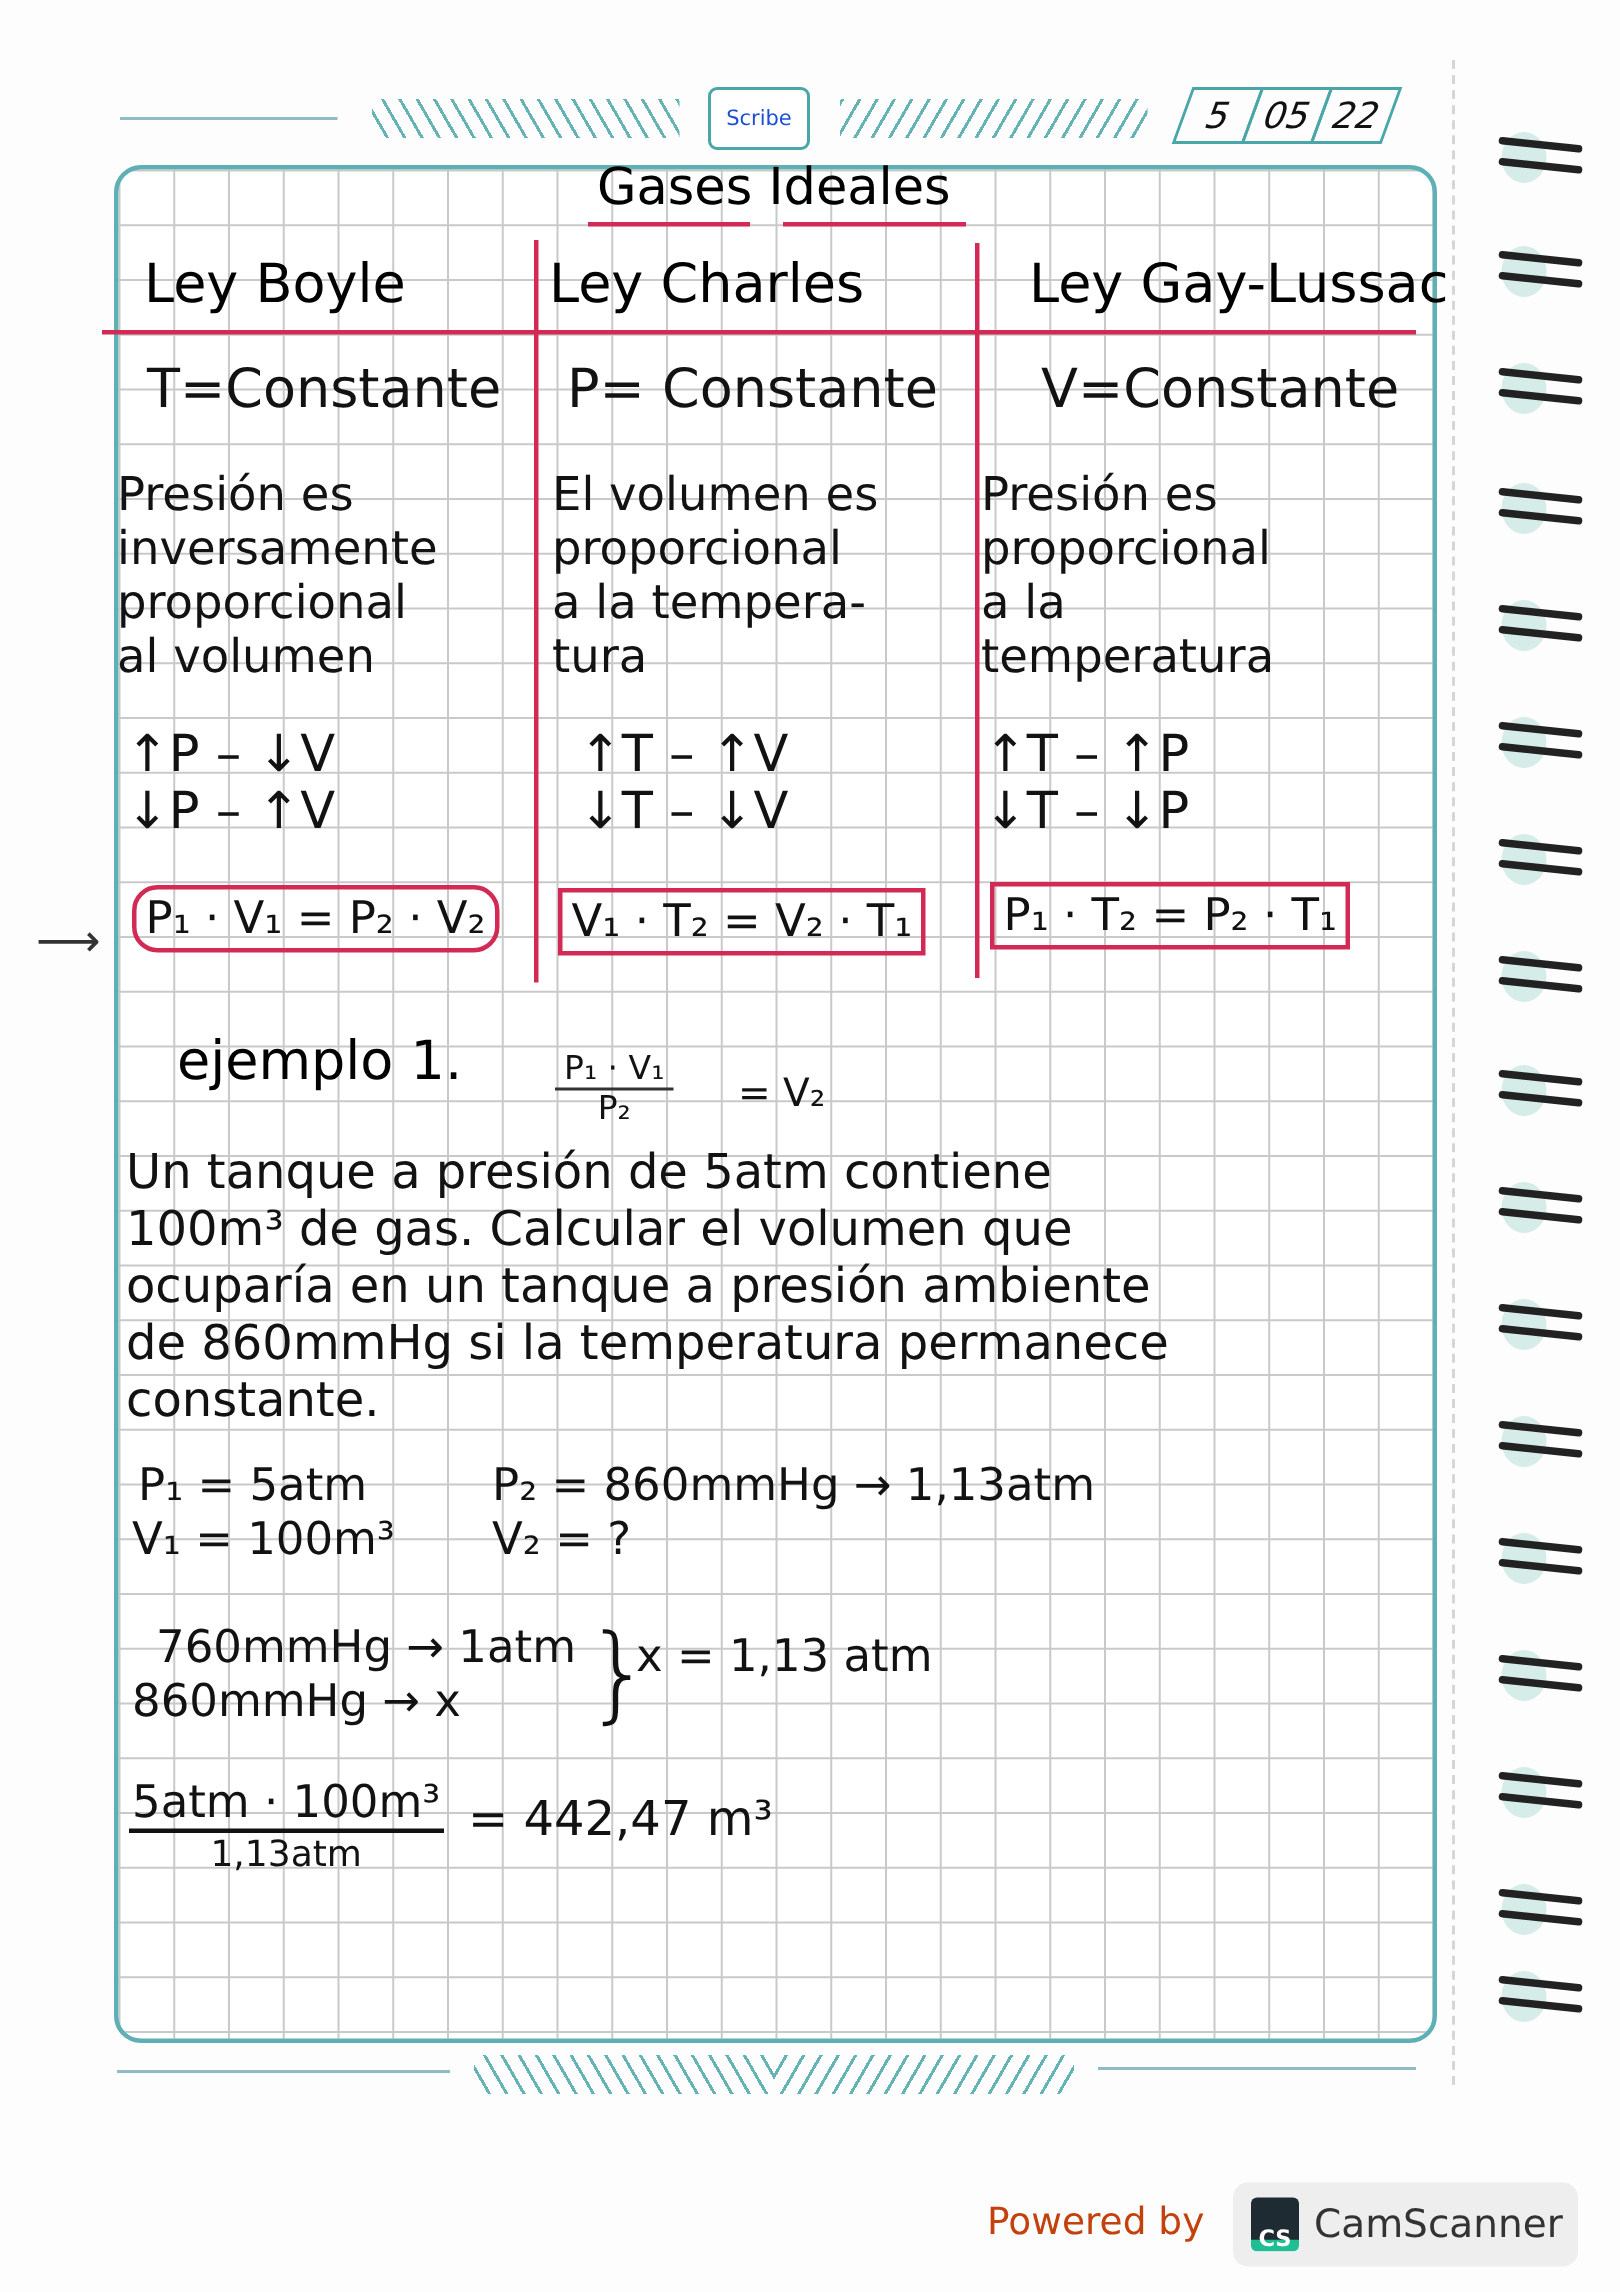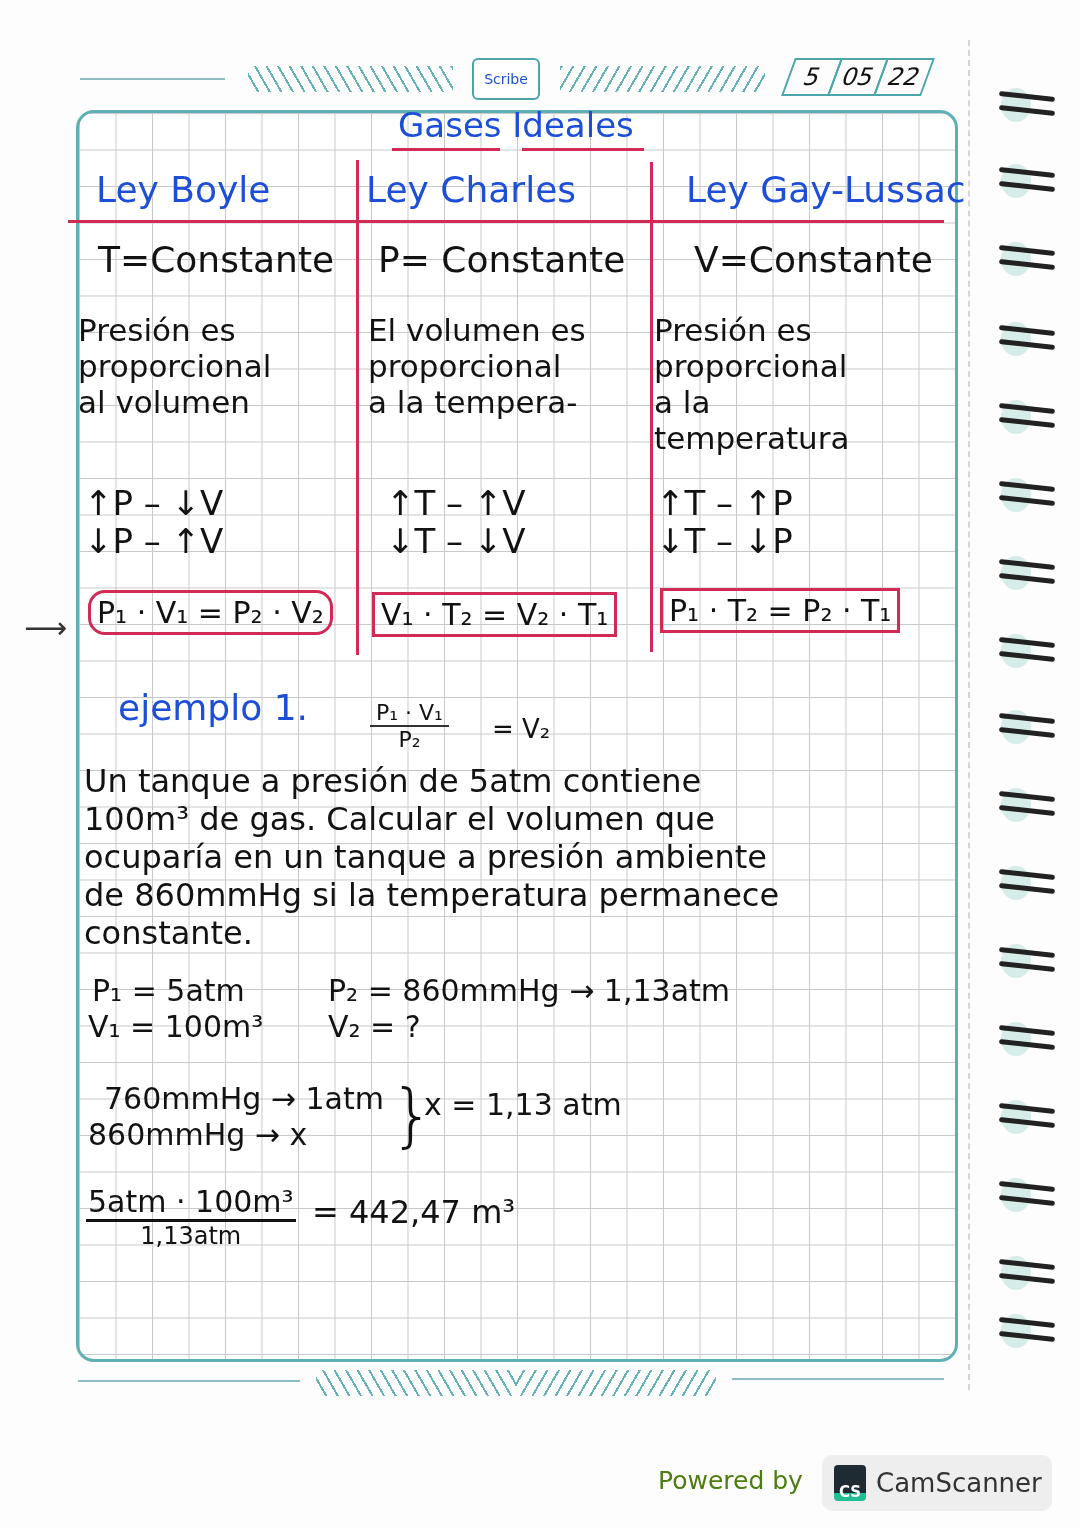--- a/index.html
+++ b/index.html
@@ -22,21 +22,21 @@
   
   .gridbox { position:absolute; left:76px; top:110px; width:876px; height:1246px;
              border:3px solid #5fb0b4; border-radius:18px;
              background-color:#fff;
              background-image:
                linear-gradient(to right, #c9c9c9 1px, transparent 1px),
                linear-gradient(to bottom, #c9c9c9 1px, transparent 1px);
              background-size:36.5px 36.5px; }
 
   .hw { position:absolute; font-family:"DejaVu Sans", sans-serif; white-space:nowrap; line-height:1; }
-  .red { color:#1d4ed8; }
+  .red { color:#000000; }
   .blk { color:#121212; }
   .rline { position:absolute; background:#d22a55; }
 
   .title { left:398px; top:108px; font-size:34px; }
   .law { top:172px; font-size:36px; }
   .cond { top:242px; font-size:36px; }
   .desc { font-size:31px; line-height:36px; }
   .trend { font-size:34px; line-height:38px; }
   .formula { position:absolute; border:3px solid #d22a55; padding:2px 6px; font-size:30px; color:#111; white-space:nowrap; }
   .arrow-mark { position:absolute; left:24px; top:610px; font-size:30px; color:#333; }
@@ -54,21 +54,21 @@
   .res-frac .den { font-size:24px; }
   .res-val { position:absolute; left:312px; top:1196px; font-size:32px; }
 
   
   .ring { position:absolute; left:995px; width:60px; height:44px; }
   .ring .hole { position:absolute; left:6px; top:4px; width:30px; height:34px; border-radius:50%; background:#d6ece8; }
   .ring .w1, .ring .w2 { position:absolute; left:4px; height:5px; width:56px; background:#222; border-radius:4px; }
   .ring .w1 { top:10px; transform:rotate(6deg); }
   .ring .w2 { top:24px; transform:rotate(6deg); }
 
-  .footer { position:absolute; left:658px; top:1466px; font-size:25px; color:#4d7c0f; }
+  .footer { position:absolute; left:658px; top:1466px; font-size:25px; color:#c2410c; }
   .cs-badge { position:absolute; left:822px; top:1455px; width:230px; height:56px; background:#eeeeee; border-radius:10px;
               display:flex; align-items:center; }
   .cs-logo { width:32px; height:36px; background:#1e2b33; border-radius:4px; margin-left:12px; color:#fff; font-size:15px;
              font-weight:bold; display:flex; align-items:flex-start; justify-content:center; padding-top:18px; box-sizing:border-box;
              border-bottom:8px solid #1fbf93; }
   .cs-name { font-size:26px; color:#333; margin-left:10px; }
 </style>
 </head>
 <body>
 
@@ -100,27 +100,29 @@
   <div class="hw red law" style="left:96px;">Ley Boyle</div>
   <div class="hw red law" style="left:366px;">Ley Charles</div>
   <div class="hw red law" style="left:686px;">Ley Gay-Lussac</div>
 
   <div class="hw blk cond" style="left:98px;">T=Constante</div>
   <div class="hw blk cond" style="left:378px;">P= Constante</div>
   <div class="hw blk cond" style="left:694px;">V=Constante</div>
 
   <div class="hw blk desc" style="left:78px;top:312px;">
     <div>Presión es</div>
+    <div>inversamente</div>
     <div>proporcional</div>
     <div>al volumen</div>
   </div>
   <div class="hw blk desc" style="left:368px;top:312px;">
     <div>El volumen es</div>
     <div>proporcional</div>
     <div>a la tempera-</div>
+    <div>tura</div>
   </div>
   <div class="hw blk desc" style="left:654px;top:312px;">
     <div>Presión es</div>
     <div>proporcional</div>
     <div>a la</div>
     <div>temperatura</div>
   </div>
 
   <div class="hw blk trend" style="left:84px;top:484px;">
     <div>↑P – ↓V</div>

